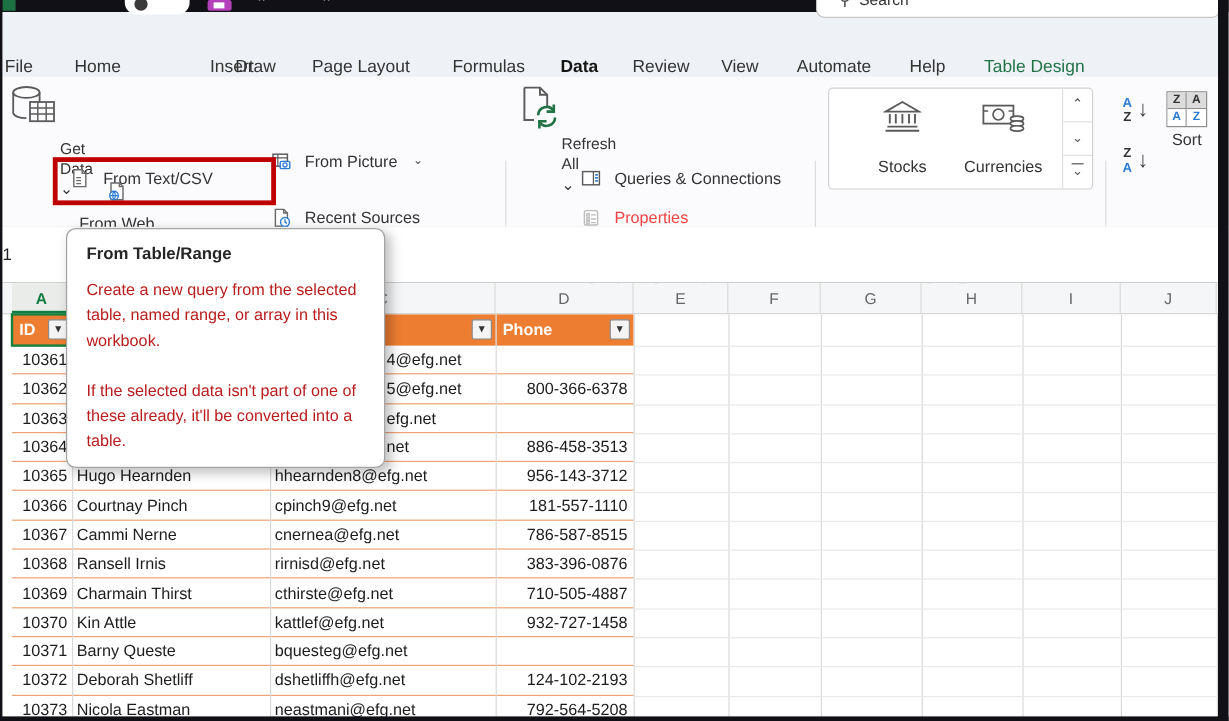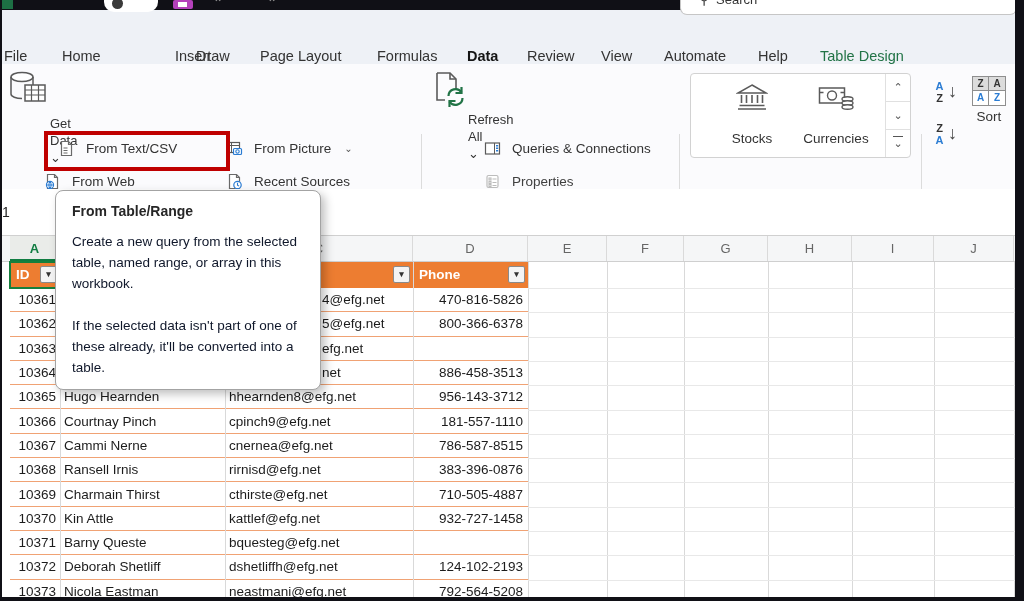--- a/index.html
+++ b/index.html
@@ -25,21 +25,21 @@
   .menu-item{position:absolute;top:36px;height:20px;line-height:20px;font-size:14.5px;color:#333;cursor:default;}
   .menu-item.active{color:#151515;font-weight:bold;border-bottom:3px solid #1e7145;padding:0 1px 2px 1px;}
   .menu-item.green{color:#217346;}
   
   .ribbon{left:0;top:64px;width:1024px;height:125px;background:#fbfbfd;border-bottom:1px solid #d8d8d8;}
   .rdivider{top:70px;width:1px;height:114px;background:#dcdcdc;}
   .group-label{top:171px;font-size:11.5px;color:#5c5c5c;text-align:center;}
   .bigbtn{text-align:center;font-size:13px;color:#333;}
   .bigbtn .lbl{line-height:17px;padding-left:48px;}
   .rbtn{position:absolute;height:26px;display:flex;align-items:center;gap:11px;font-size:13.5px;color:#333;white-space:nowrap;justify-content:flex-end;}
-  .rbtn.disabled{color:#404040;}
+  .rbtn.disabled{color:#ef4444;}
   .rbtn .chev{font-size:10px;color:#555;margin-left:2px;}
   .hl-bg{left:52px;top:135px;width:176px;height:33px;background:#efefef;border-radius:3px;}
   .redbox{left:44px;top:131px;width:186px;height:40px;border:4px solid #bf0000;box-sizing:border-box;z-index:6;}
   
   .gallery{left:690px;top:73px;width:221px;height:85px;background:#fff;border:1px solid #d2d2d2;border-radius:4px;box-sizing:border-box;}
   .gal-item{position:absolute;top:6px;width:90px;height:66px;text-align:center;font-size:13.5px;color:#333;}
   .gal-item .gl{position:absolute;bottom:0;width:100%;}
   .gal-arrows{position:absolute;right:0;top:0;width:24px;height:83px;border-left:1px solid #e0e0e0;}
   .gal-arrows div{height:27px;border-bottom:1px solid #e0e0e0;text-align:center;color:#555;font-size:11px;line-height:27px;}
   .gal-arrows div:last-child{border-bottom:none;}
@@ -73,21 +73,21 @@
   .cell{position:absolute;top:0;height:100%;font-size:13.5px;color:#1c1c1c;display:flex;align-items:center;box-sizing:border-box;overflow:hidden;white-space:nowrap;}
   .c-id{left:0;width:50px;justify-content:flex-end;padding-right:4px;}
   .c-name{left:50px;width:165px;padding-left:4px;}
   .c-email{left:215px;width:188px;padding-left:4px;}
   .c-email.frag{padding-left:97px;}
   .c-phone{left:403px;width:115px;justify-content:flex-end;padding-right:5px;}
   
   .tooltip{left:55px;top:190px;width:266px;height:200px;background:#fff;border:1.5px solid #a3a3a3;border-radius:8px;
            box-shadow:4px 4px 10px rgba(0,0,0,.25);box-sizing:border-box;padding:12px 16px;z-index:20;}
   .tooltip h4{margin:0 0 12px 0;font-size:14px;color:#262626;}
-  .tooltip p{margin:0 0 21px 0;font-size:13.5px;color:#0f172a;line-height:21px;}
+  .tooltip p{margin:0 0 21px 0;font-size:13.5px;color:#b91c1c;line-height:21px;}
 </style>
 </head>
 <body>
 
 <div class="screen">
 
   <div class="abs titlebar">
     <div class="abs tb-green"></div>
     <div class="abs tb-pill">
         <span class="tb-knob"></span>
@@ -137,42 +137,42 @@
         <div class="rbtn" style="left: 58px; top: 71px;">
           <span style="display: flex;">
             <svg width="17" height="17" viewBox="0 0 17 17">
               <path d="M3.5 1.5h7l3 3v11h-10z" fill="#fff" stroke="#6a6a6a" stroke-width="1.2"></path>
               <path d="M10.5 1.5v3h3" fill="none" stroke="#6a6a6a" stroke-width="1.2"></path>
               <path d="M5.5 8h4M5.5 10.5h4M5.5 13h4" stroke="#6a6a6a" stroke-width="1.1"></path>
             </svg>
           </span>
           <span>From Text/CSV</span>
         </div>
-        <div class="rbtn" style="left: 44px; top: 104px;">
+        <div class="rbtn" style="left: 66px; top: 104px; flex-direction: column;">
           <span style="display: flex;">
             <svg width="17" height="17" viewBox="0 0 17 17">
               <path d="M3.5 1.5h7l3 3v11h-10z" fill="#fff" stroke="#6a6a6a" stroke-width="1.2"></path>
               <path d="M10.5 1.5v3h3" fill="none" stroke="#6a6a6a" stroke-width="1.2"></path>
               <circle cx="6" cy="12" r="3.6" fill="#fff" stroke="#2b7cd3" stroke-width="1.1"></circle>
               <path d="M2.6 12h6.8M6 8.6c1.5 1.7 1.5 5.1 0 6.8M6 8.6c-1.5 1.7-1.5 5.1 0 6.8" fill="none" stroke="#2b7cd3" stroke-width="1"></path>
             </svg>
           </span>
           <span>From Web</span>
         </div>
         <div class="rbtn" style="left: 58px; top: 138px;">
           <span style="display: flex;">
             <svg width="17" height="17" viewBox="0 0 17 17">
               <rect x="1.5" y="2.5" width="14" height="12" fill="#fff" stroke="#5a5a5a" stroke-width="1.2"></rect>
               <path d="M1.5 6.5h14M1.5 10.5h14M6.5 6.5v8M11.5 6.5v8" stroke="#5a5a5a" stroke-width="1"></path>
               <path d="M2.8 4.5h2.8M7.2 4.5h2.8M11.8 4.5h2.6" stroke="#2b7cd3" stroke-width="1.8"></path>
             </svg>
           </span>
           <span>From Table/Range</span>
         </div>
-        <div class="rbtn" style="left: 226px; top: 71px;">
+        <div class="rbtn" style="left: 226px; top: 57px;">
           <span style="display: flex;">
             <svg width="17" height="17" viewBox="0 0 17 17">
               <rect x="1.5" y="2.5" width="12" height="10" fill="#fff" stroke="#5a5a5a" stroke-width="1.2"></rect>
               <path d="M1.5 5.5h12M5.5 2.5v10" stroke="#5a5a5a" stroke-width="1"></path>
               <rect x="7.5" y="8.5" width="8" height="6" rx="1" fill="#fff" stroke="#2b7cd3" stroke-width="1.2"></rect>
               <circle cx="11.5" cy="11.5" r="1.7" fill="none" stroke="#2b7cd3" stroke-width="1.1"></circle>
             </svg>
           </span>
           <span>From Picture</span>
           <span class="chev">⌄</span>
@@ -332,21 +332,20 @@
         <div class="filterbtn" style="right: 3px;">▾</div>
       </div>
       <div class="thead-cell" style="left: 225px; width: 188px;">
         <div class="filterbtn" style="right: 3px;">▾</div>
       </div>
       <div class="thead-cell" style="left: 413px; width: 115px;">Phone<div class="filterbtn" style="right: 3px;">▾</div></div>
       <div class="trow" style="top: 26px; height: 24.3px;">
         <div class="cell c-id">10361</div>
         <div class="cell c-name"></div>
         <div class="cell c-email frag">4@efg.net</div>
-        <div class="cell c-phone">470-816-5826</div>
       </div>
       <div class="trow" style="top: 50.3px; height: 24.3px;">
         <div class="cell c-id">10362</div>
         <div class="cell c-name"></div>
         <div class="cell c-email frag">5@efg.net</div>
         <div class="cell c-phone">800-366-6378</div>
       </div>
       <div class="trow" style="top: 74.6px; height: 24.3px;">
         <div class="cell c-id">10363</div>
         <div class="cell c-name"></div>

